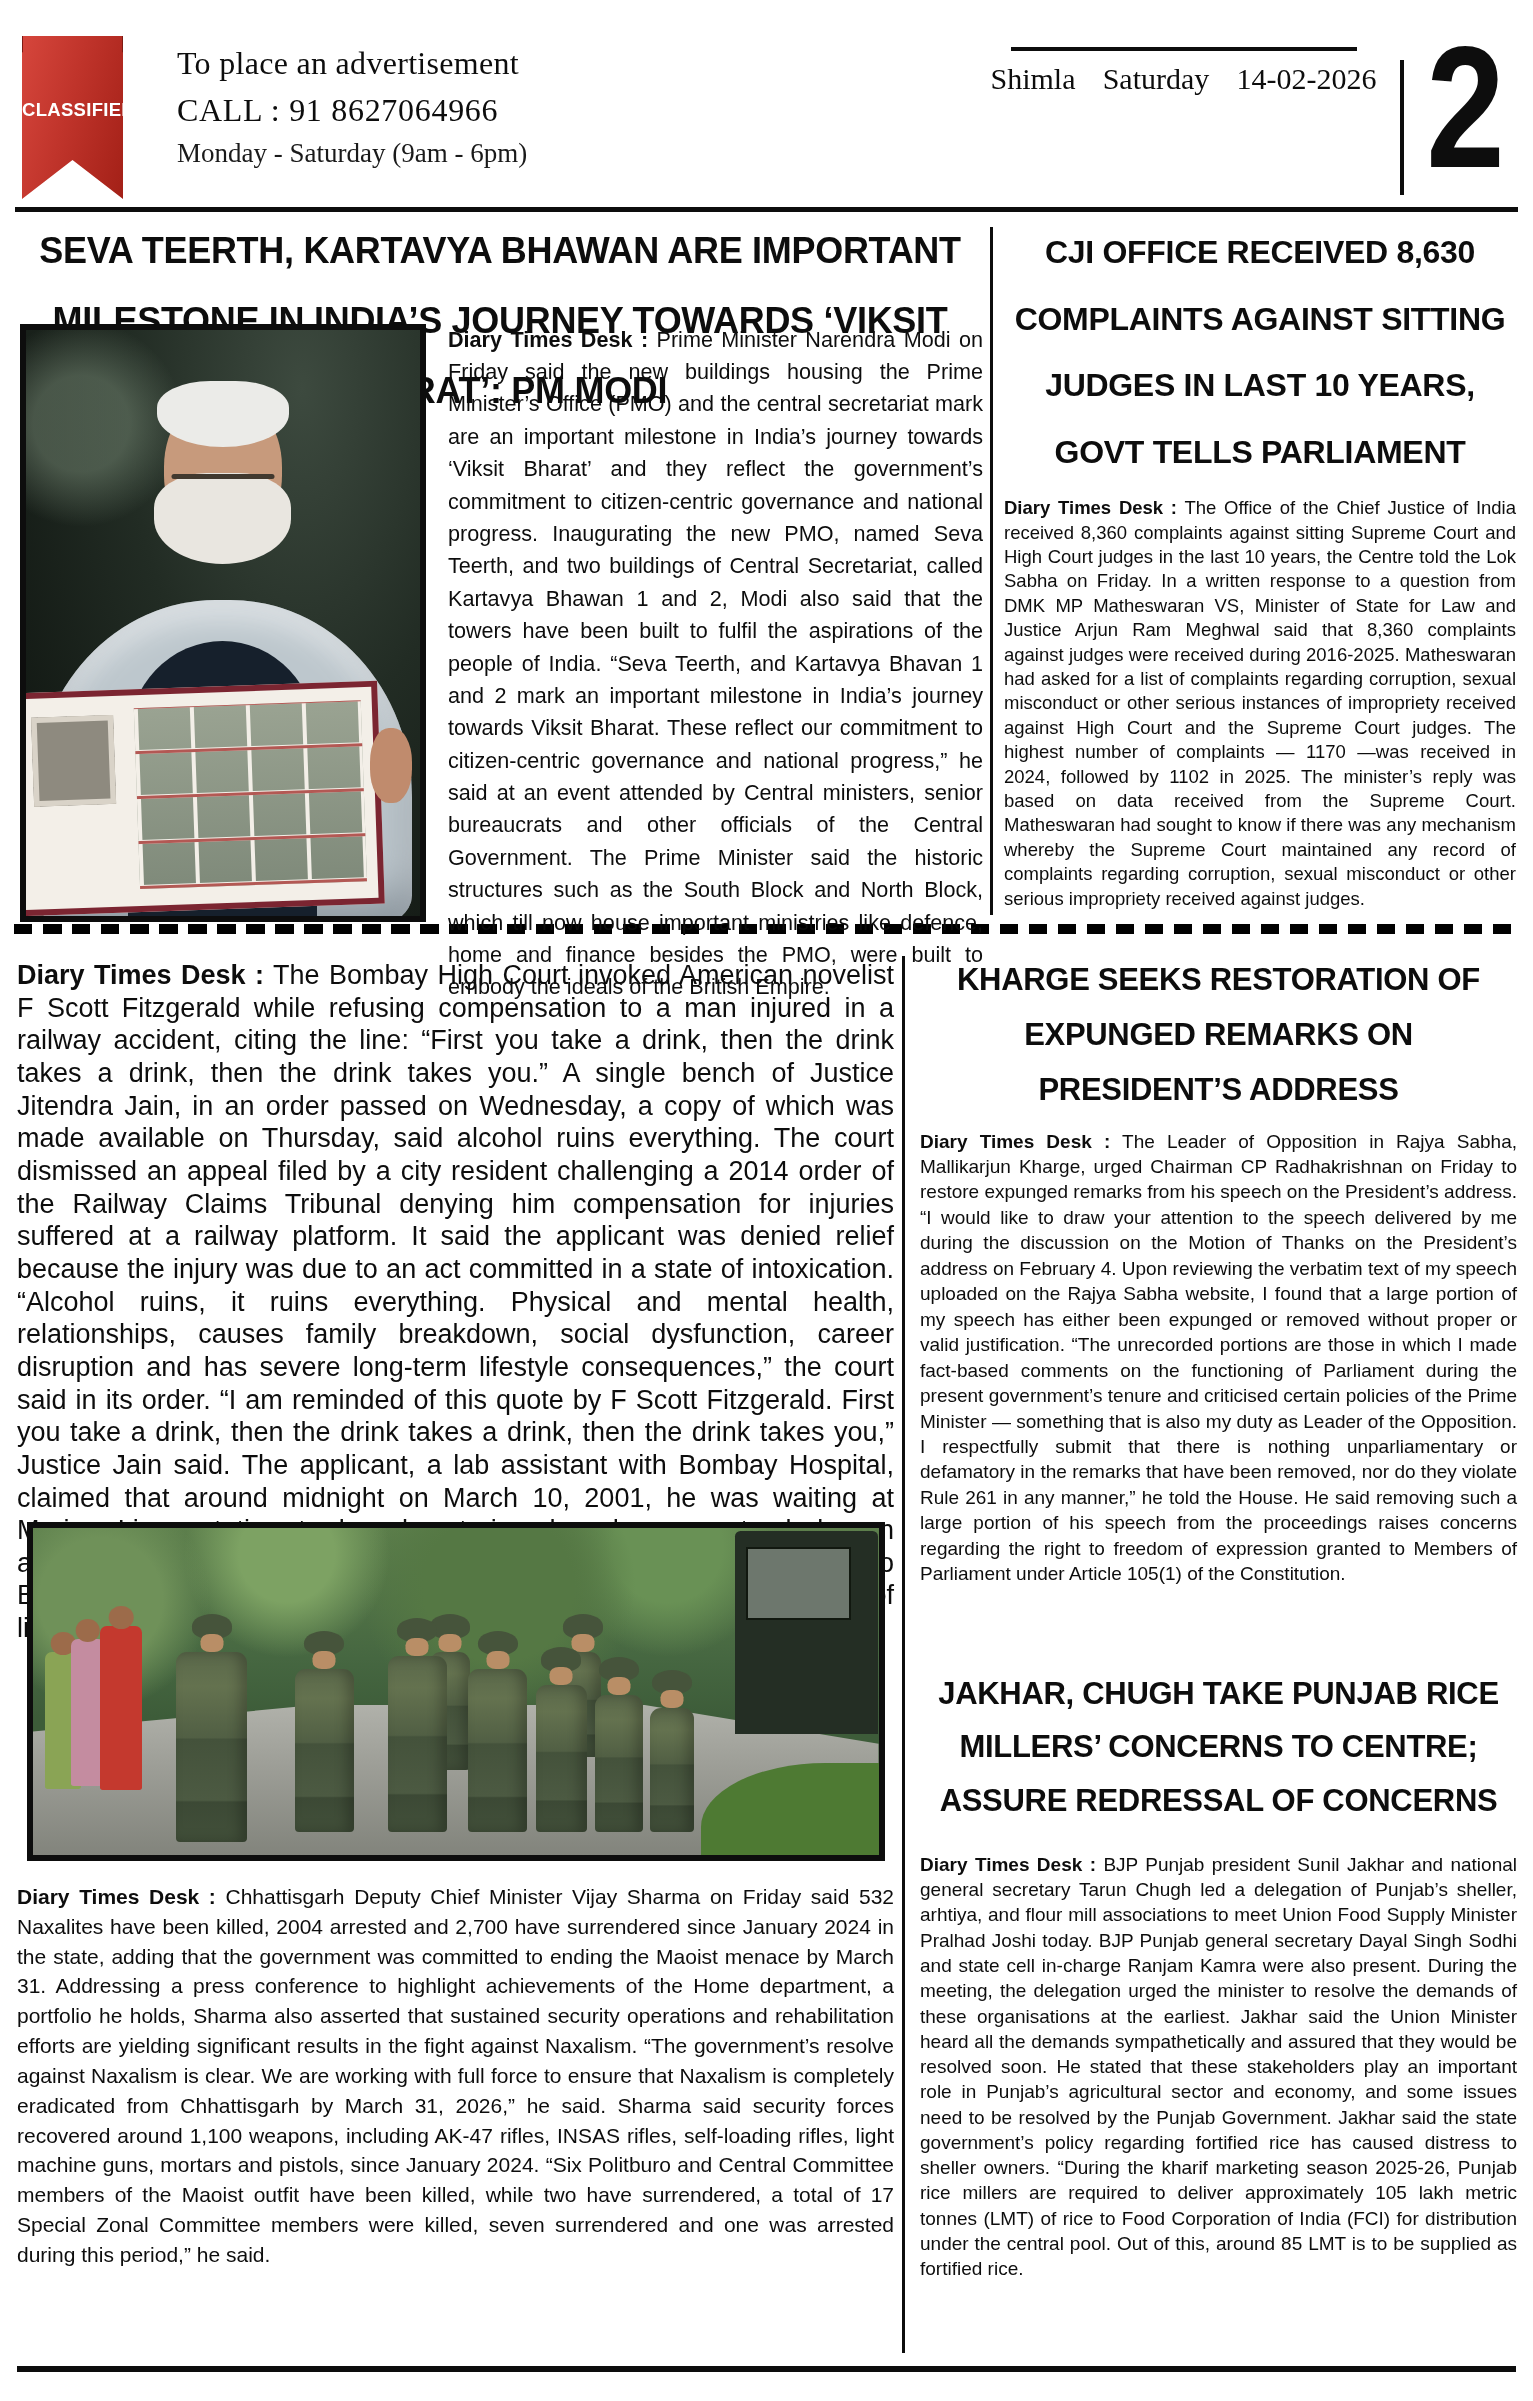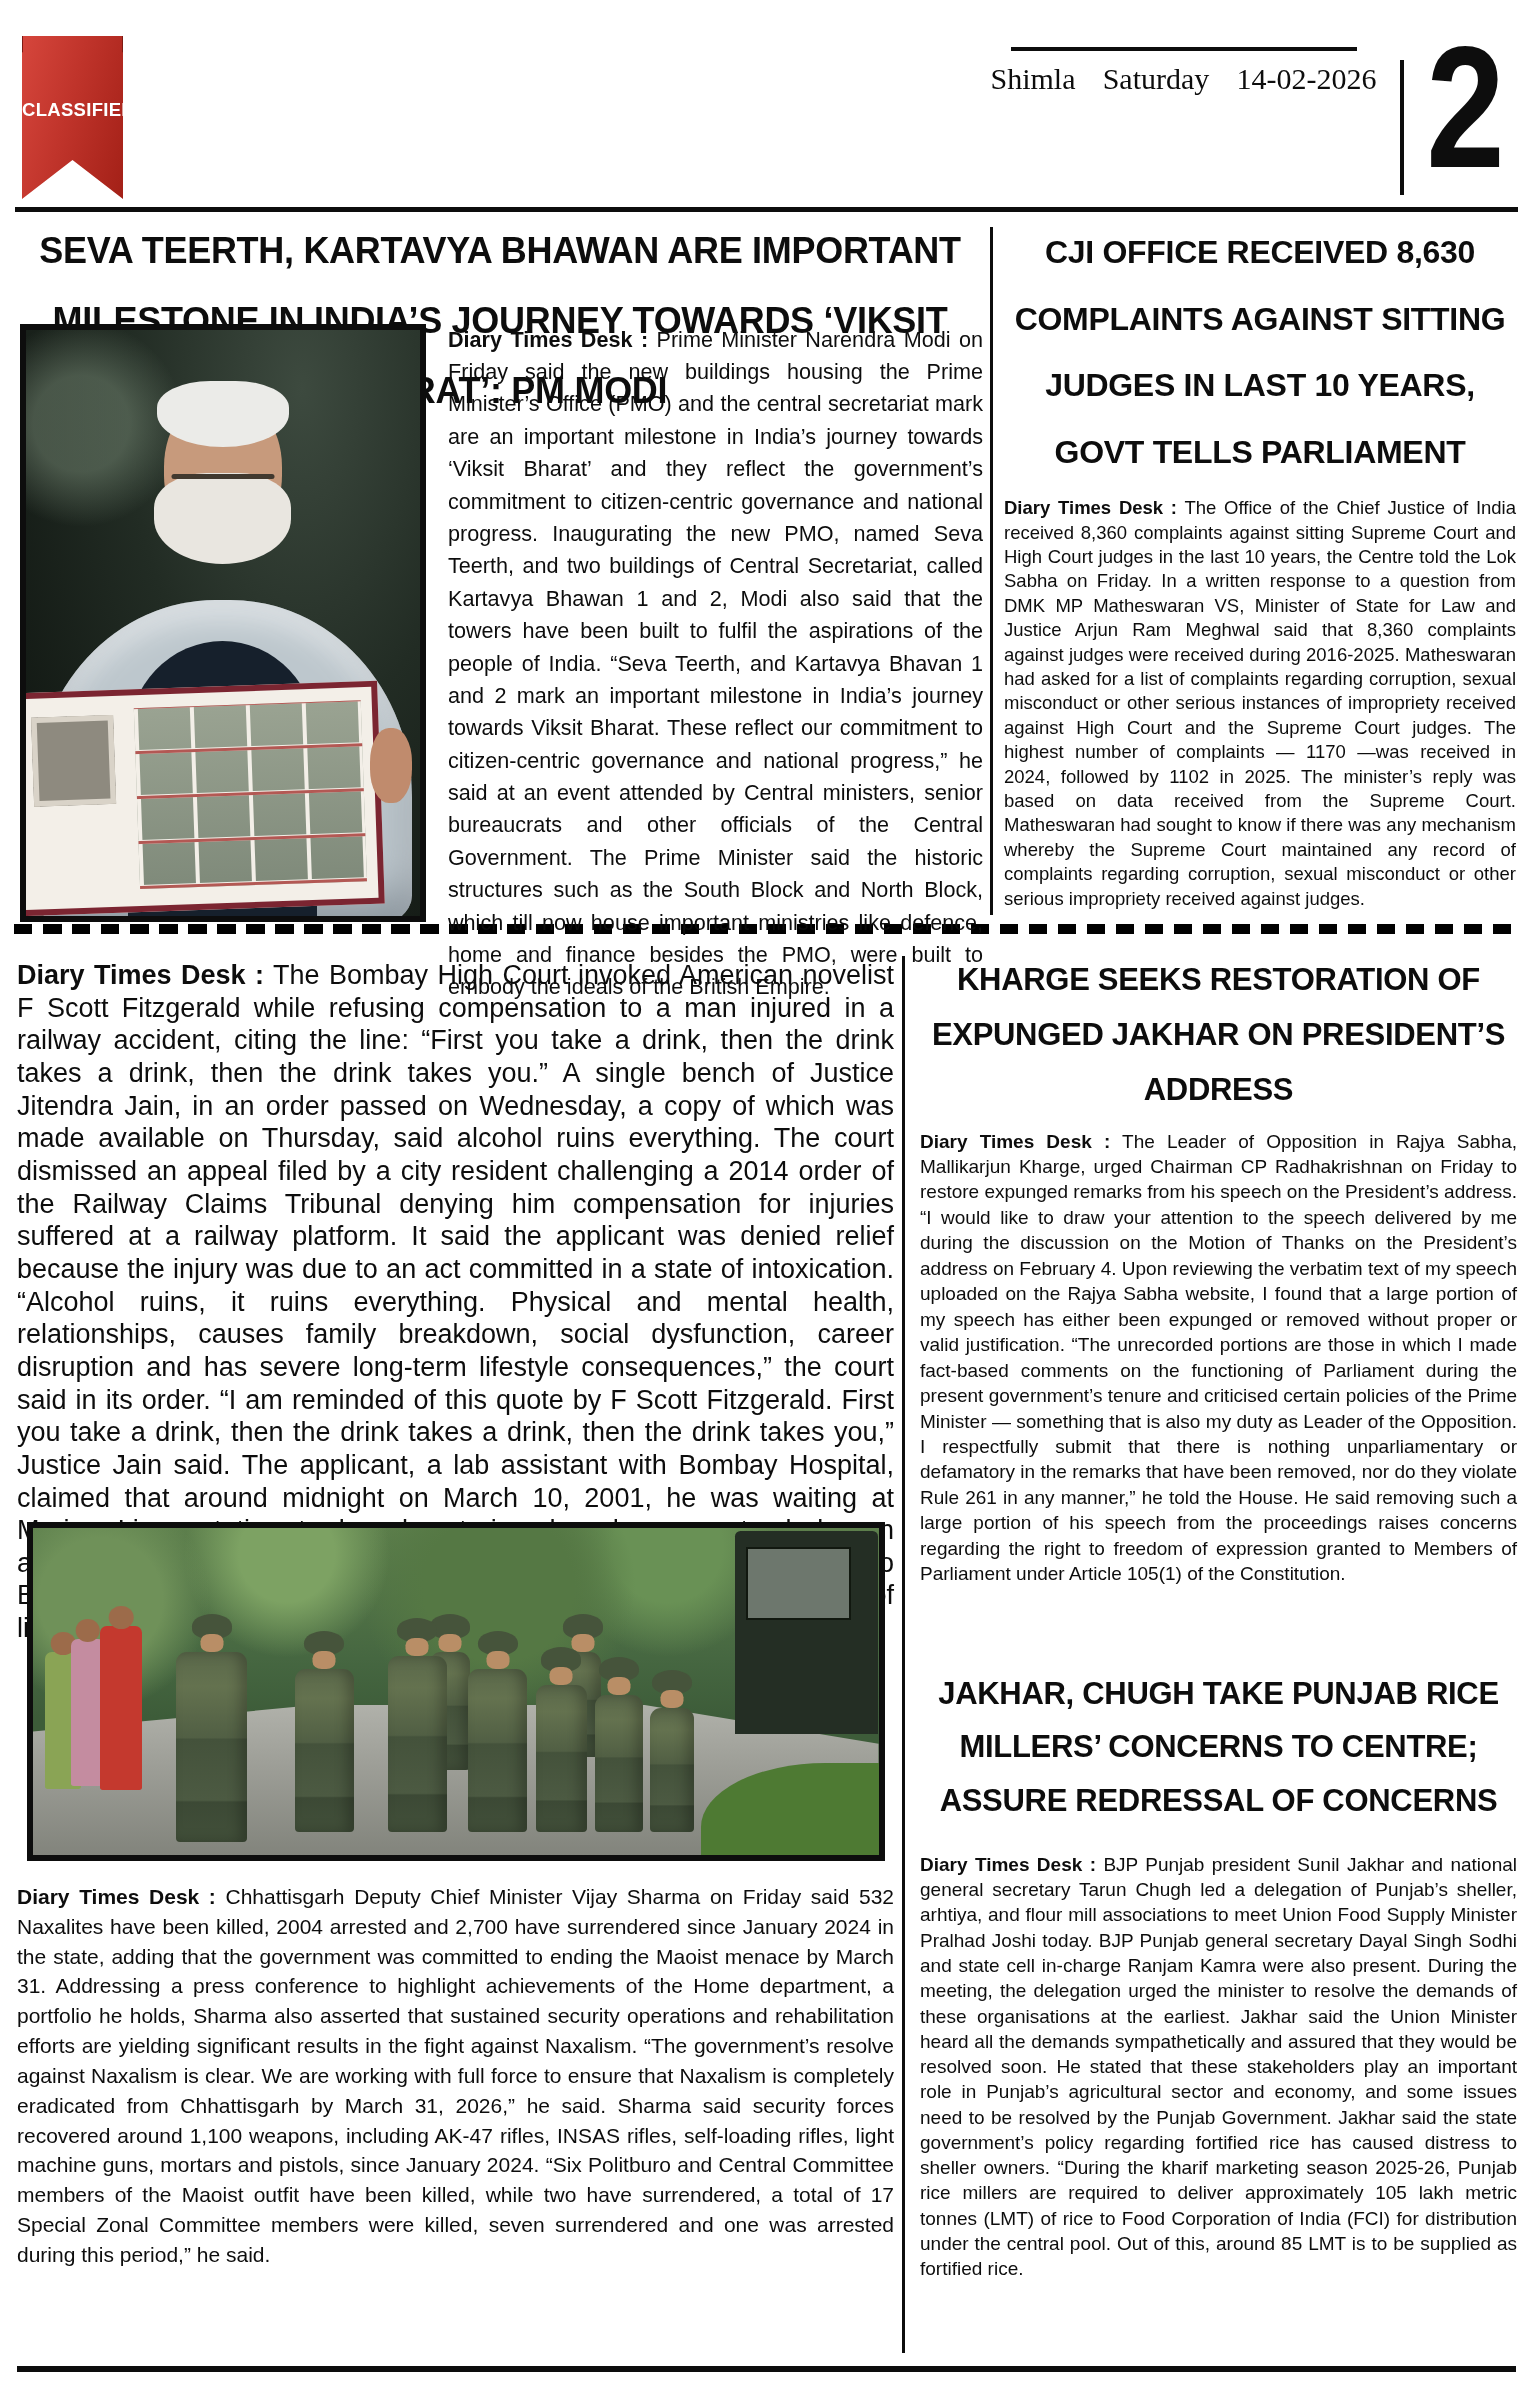--- a/index.html
+++ b/index.html
@@ -146,20 +146,25 @@
   .soldier.s9{left:63%;height:32%;width:36px;bottom:30%;z-index:1;}
 </style>
 </head>
 <body>
 
 <div class="page">
 
   <div class="ribbon">
     <div class="ribbon-label">CLASSIFIED</div>
   </div>
+  <div class="ad-block">
+    <div class="ad-line1">To place an advertisement</div>
+    <div class="ad-line2">CALL : 91 8627064966</div>
+    <div class="ad-line3">Monday - Saturday (9am - 6pm)</div>
+  </div>
   <div class="masthead">
     <div class="masthead-rule"></div>
     <div class="dateline">
       <span>Shimla</span>
       <span>Saturday</span>
       <span>14-02-2026</span>
     </div>
   </div>
   <div class="pageno-bar"></div>
   <div class="page-number">2</div>
@@ -191,21 +196,21 @@
   <article class="art" id="art-cji">
     <h2>CJI OFFICE RECEIVED 8,630 COMPLAINTS AGAINST SITTING JUDGES IN LAST 10 YEARS, GOVT TELLS PARLIAMENT</h2>
     <p class="body"><strong class="lead">Diary Times Desk :</strong> <span>The Office of the Chief Justice of India received 8,360 complaints against sitting Supreme Court and High Court judges in the last 10 years, the Centre told the Lok Sabha on Friday. In a written response to a question from DMK MP Matheswaran VS, Minister of State for Law and Justice Arjun Ram Meghwal said that 8,360 complaints against judges were received during 2016-2025. Matheswaran had asked for a list of complaints regarding corruption, sexual misconduct or other serious instances of impropriety received against High Court and the Supreme Court judges. The highest number of complaints — 1170 —was received in 2024, followed by 1102 in 2025. The minister’s reply was based on data received from the Supreme Court. Matheswaran had sought to know if there was any mechanism whereby the Supreme Court maintained any record of complaints regarding corruption, sexual misconduct or other serious impropriety received against judges.</span></p>
   </article>
 
   <article class="art" id="art-alcohol">
     <p class="body"><strong class="lead">Diary Times Desk :</strong> <span>The Bombay High Court invoked American novelist F Scott Fitzgerald while refusing compensation to a man injured in a railway accident, citing the line: “First you take a drink, then the drink takes a drink, then the drink takes you.” A single bench of Justice Jitendra Jain, in an order passed on Wednesday, a copy of which was made available on Thursday, said alcohol ruins everything. The court dismissed an appeal filed by a city resident challenging a 2014 order of the Railway Claims Tribunal denying him compensation for injuries suffered at a railway platform. It said the applicant was denied relief because the injury was due to an act committed in a state of intoxication. “Alcohol ruins, it ruins everything. Physical and mental health, relationships, causes family breakdown, social dysfunction, career disruption and has severe long-term lifestyle consequences,” the court said in its order. “I am reminded of this quote by F Scott Fitzgerald. First you take a drink, then the drink takes a drink, then the drink takes you,” Justice Jain said. The applicant, a lab assistant with Bombay Hospital, claimed that around midnight on March 10, 2001, he was waiting at Marine Lines station to board a train when he was struck by an approaching train. He was taken to GT Hospital and later shifted to Bombay Hospital, as per which he had consumed large quantities of liquor.</span></p>
   </article>
 
   <article class="art" id="art-kharge">
-    <h2>KHARGE SEEKS RESTORATION OF EXPUNGED JAKHAR ON PRESIDENT’S ADDRESS</h2>
+    <h2>KHARGE SEEKS RESTORATION OF EXPUNGED REMARKS ON PRESIDENT’S ADDRESS</h2>
     <p class="body"><strong class="lead">Diary Times Desk :</strong> <span>The Leader of Opposition in Rajya Sabha, Mallikarjun Kharge, urged Chairman CP Radhakrishnan on Friday to restore expunged remarks from his speech on the President’s address. “I would like to draw your attention to the speech delivered by me during the discussion on the Motion of Thanks on the President’s address on February 4. Upon reviewing the verbatim text of my speech uploaded on the Rajya Sabha website, I found that a large portion of my speech has either been expunged or removed without proper or valid justification. “The unrecorded portions are those in which I made fact-based comments on the functioning of Parliament during the present government’s tenure and criticised certain policies of the Prime Minister — something that is also my duty as Leader of the Opposition. I respectfully submit that there is nothing unparliamentary or defamatory in the remarks that have been removed, nor do they violate Rule 261 in any manner,” he told the House. He said removing such a large portion of his speech from the proceedings raises concerns regarding the right to freedom of expression granted to Members of Parliament under Article 105(1) of the Constitution.</span></p>
   </article>
 
   <article class="art" id="art-naxals">
     <div class="photo">
       <div class="naxal-scene">
         <div class="naxal-road"></div>
         <div class="naxal-truck"></div>
         <div class="naxal-grass"></div>
         <div class="villager v1"></div>

